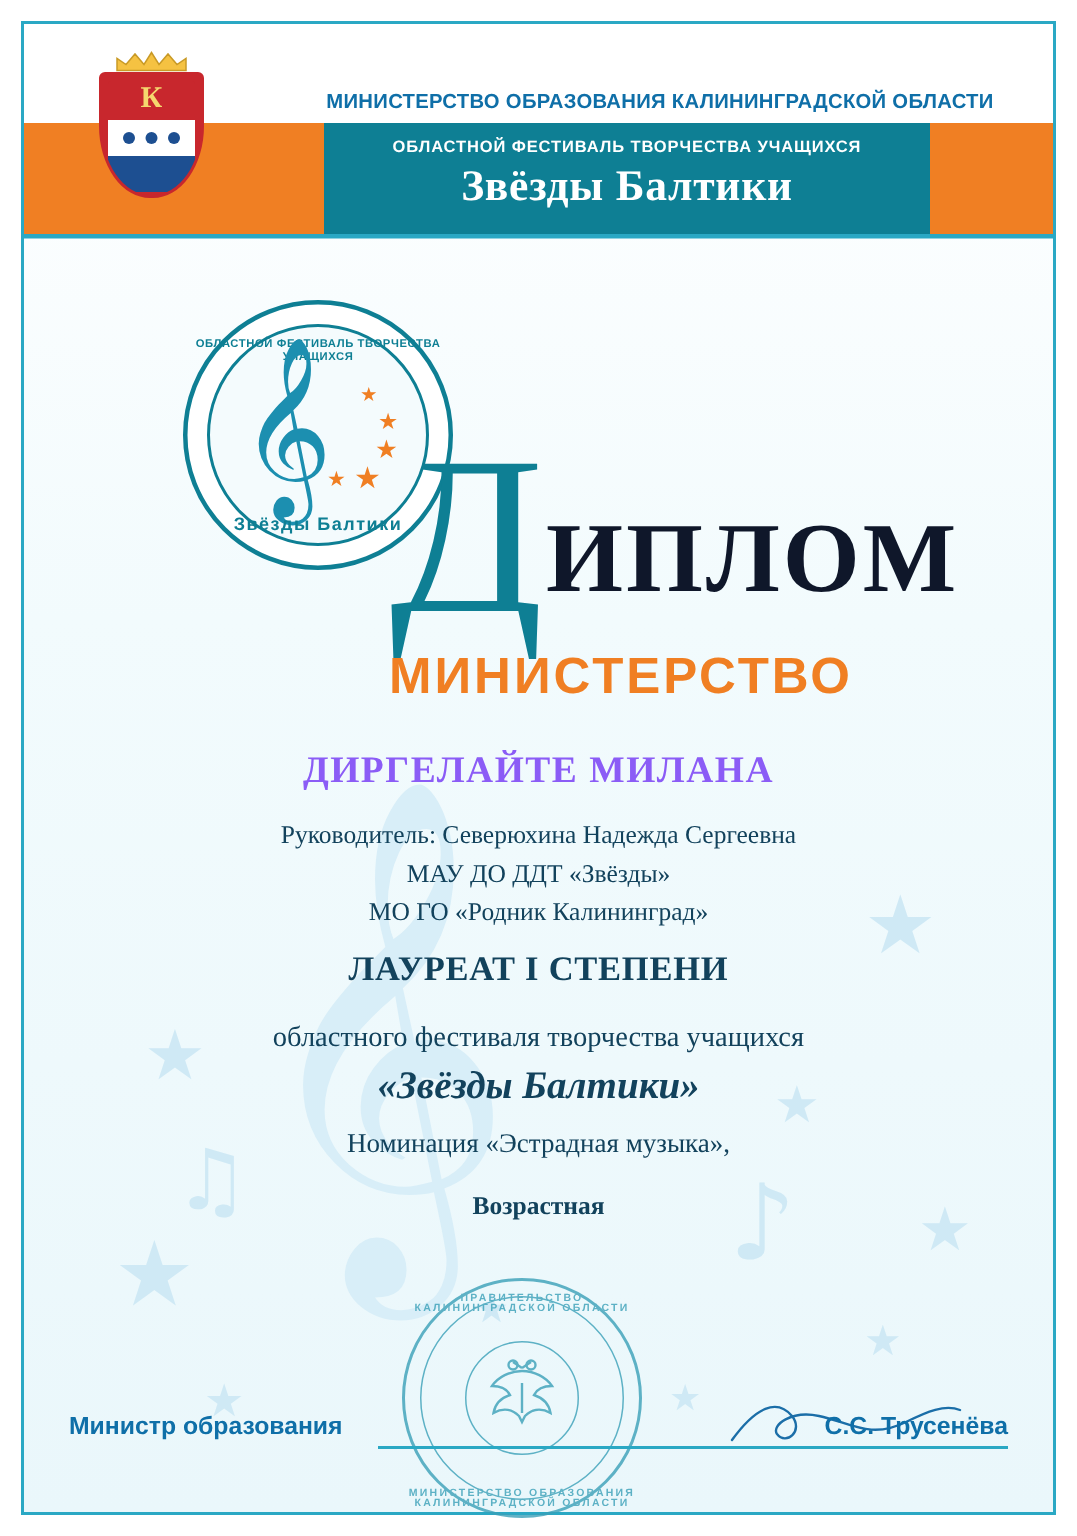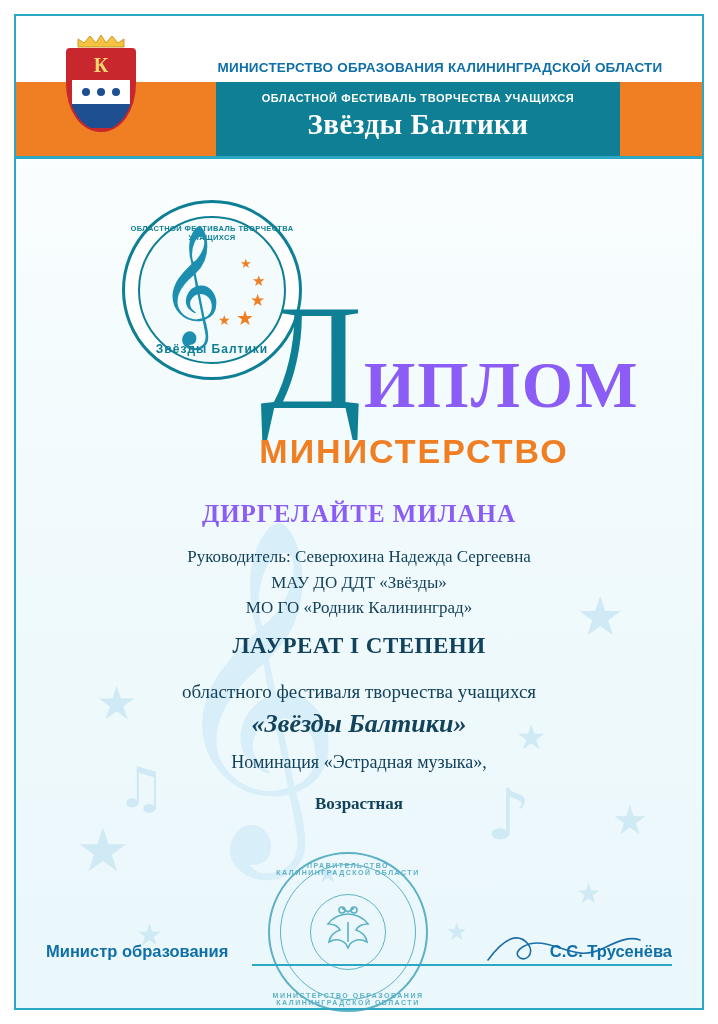--- a/index.html
+++ b/index.html
@@ -277,25 +277,25 @@
     left: 0;
     top: -18px;
     font-family: "Liberation Serif", serif;
     font-size: 150px;
     color: #0e7f94;
     line-height: 1;
   }
   .diplom .rest {
     position: absolute;
     left: 104px;
-    top: 52px;
+    top: 40px;
     font-family: "Liberation Serif", serif;
     font-weight: bold;
     font-size: 66px;
-    color: #8b5cf6;
+    color: #0f172a;
     letter-spacing: 2px;
     line-height: 1;
   }
   .nagrazhdaetsya {
     position: absolute;
     left: 16px;
     top: 432px;
     width: 686px;
     text-align: center;
     padding-left: 110px;

